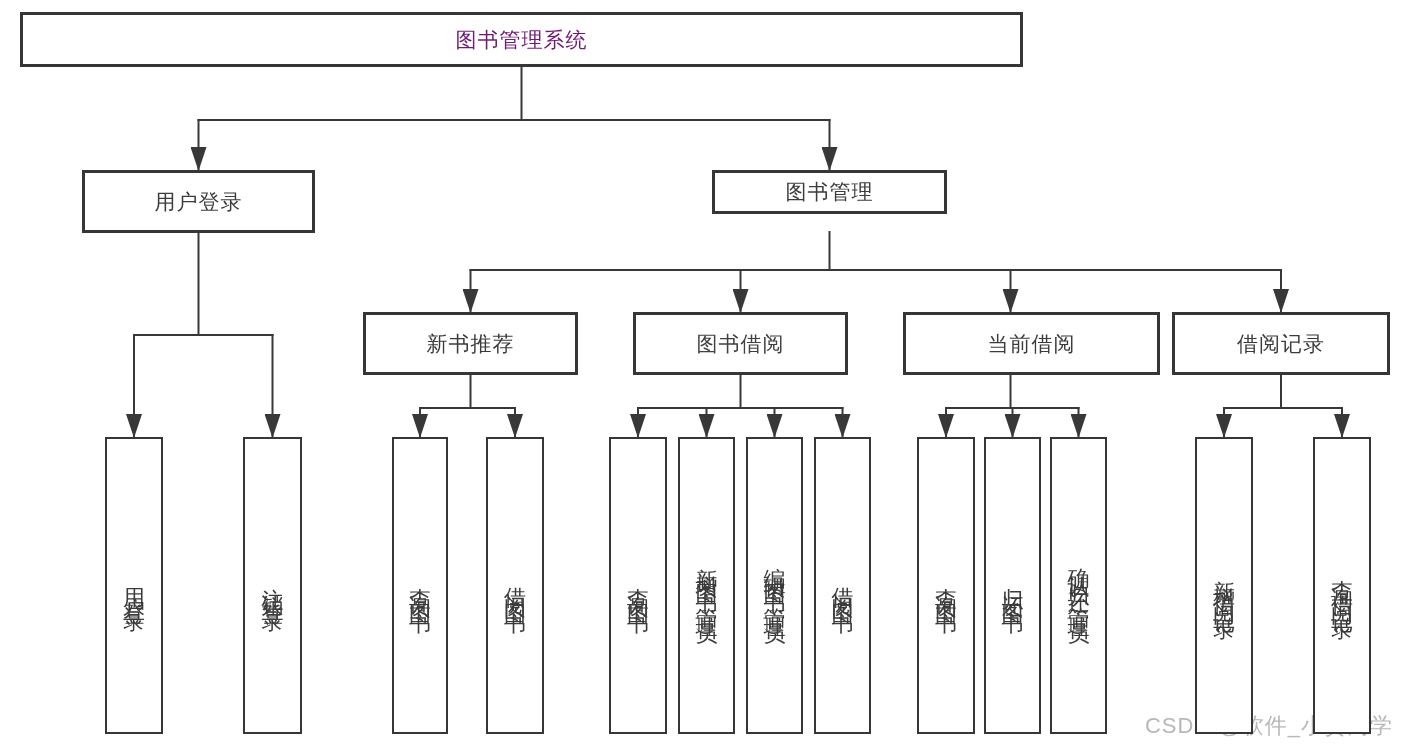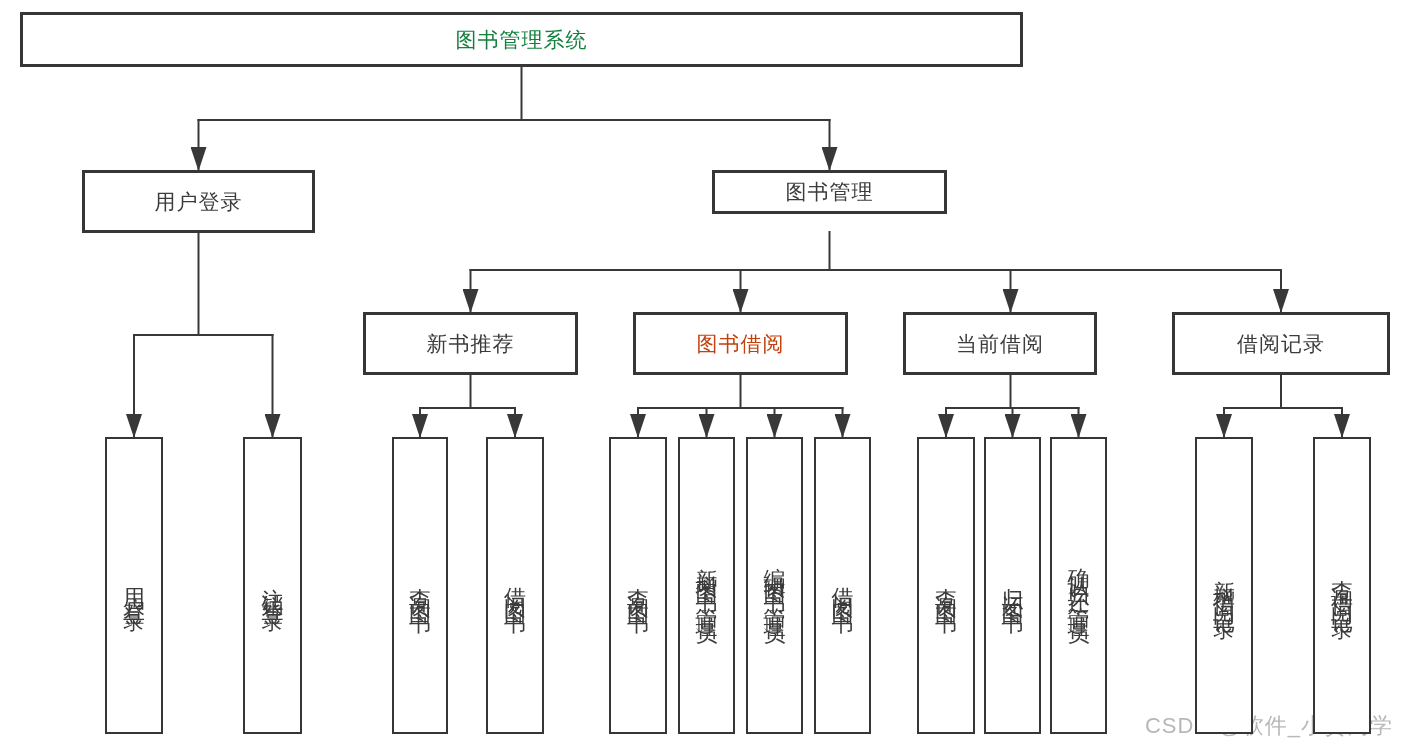--- a/index.html
+++ b/index.html
@@ -101,35 +101,35 @@
         <line x1="1078.5" y1="408" x2="1078.5" y2="437" stroke="#383838" stroke-width="2" stroke-linecap="square" marker-end="url(#arrowhead)"></line>
         <line x1="1281" y1="375" x2="1281" y2="408" stroke="#383838" stroke-width="2" stroke-linecap="square"></line>
         <line x1="1224" y1="408" x2="1342" y2="408" stroke="#383838" stroke-width="2" stroke-linecap="square"></line>
         <line x1="1224" y1="408" x2="1224" y2="437" stroke="#383838" stroke-width="2" stroke-linecap="square" marker-end="url(#arrowhead)"></line>
         <line x1="1342" y1="408" x2="1342" y2="437" stroke="#383838" stroke-width="2" stroke-linecap="square" marker-end="url(#arrowhead)"></line>
       </g>
   </svg>
 
   <div id="watermark" style="color: rgb(183, 183, 183);">CSDN @软件_小贺同学</div>
 <div class="node node-h" style="left: 20px; top: 12px; width: 1003px; height: 55px; border-color: rgb(54, 54, 54); background: rgb(255, 255, 255);">
-      <span class="node-label" style="color: #15803d;">图书管理系统</span>
+      <span class="node-label" style="color: #701a75;">图书管理系统</span>
     </div>
     <div class="node node-h" style="left: 82px; top: 170px; width: 233px; height: 63px; border-color: rgb(54, 54, 54); background: rgb(255, 255, 255);">
       <span class="node-label" style="color: rgb(59, 59, 59);">用户登录</span>
     </div>
     <div class="node node-h" style="left: 712px; top: 170px; width: 235px; height: 44px; border-color: rgb(54, 54, 54); background: rgb(255, 255, 255);">
       <span class="node-label" style="color: rgb(59, 59, 59);">图书管理</span>
     </div>
     <div class="node node-h" style="left: 363px; top: 312px; width: 215px; height: 63px; border-color: rgb(54, 54, 54); background: rgb(255, 255, 255);">
       <span class="node-label" style="color: rgb(59, 59, 59);">新书推荐</span>
     </div>
     <div class="node node-h" style="left: 633px; top: 312px; width: 215px; height: 63px; border-color: rgb(54, 54, 54); background: rgb(255, 255, 255);">
-      <span class="node-label" style="color: #c2410c; text-align: right;">图书借阅</span>
+      <span class="node-label" style="color: #404040; text-align: right;">图书借阅</span>
     </div>
-    <div class="node node-h" style="left: 903px; top: 312px; width: 194px; height: 63px; border-color: rgb(54, 54, 54); background: rgb(255, 255, 255);">
+    <div class="node node-h" style="left: 903px; top: 312px; width: 257px; height: 63px; border-color: rgb(54, 54, 54); background: rgb(255, 255, 255);">
       <span class="node-label" style="color: rgb(59, 59, 59);">当前借阅</span>
     </div>
     <div class="node node-h" style="left: 1172px; top: 312px; width: 218px; height: 63px; border-color: rgb(54, 54, 54); background: rgb(255, 255, 255);">
       <span class="node-label" style="color: rgb(59, 59, 59);">借阅记录</span>
     </div>
     <div class="node node-v" style="left: 105px; top: 437px; width: 58px; height: 297px; border-color: rgb(54, 54, 54); background: rgb(255, 255, 255);">
       <span class="node-label" style="color: rgb(59, 59, 59);">用户登录</span>
     </div>
     <div class="node node-v" style="left: 243px; top: 437px; width: 59px; height: 297px; border-color: rgb(54, 54, 54); background: rgb(255, 255, 255);">
       <span class="node-label" style="color: rgb(59, 59, 59);">注销登录</span>

